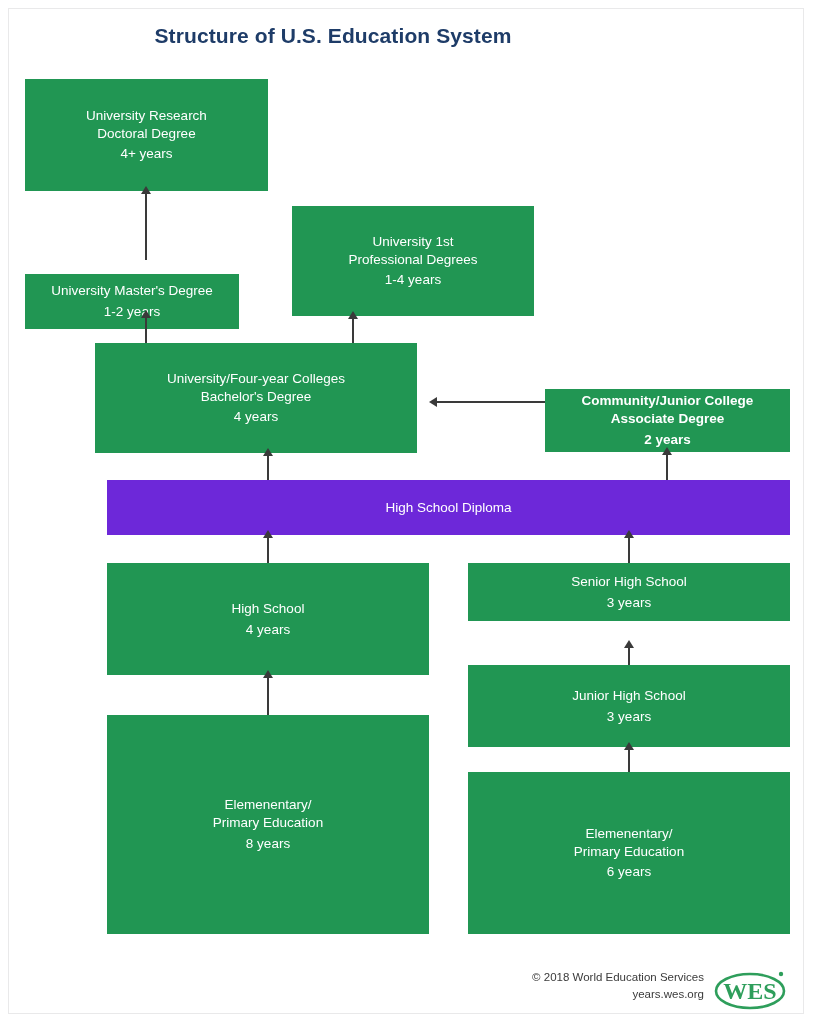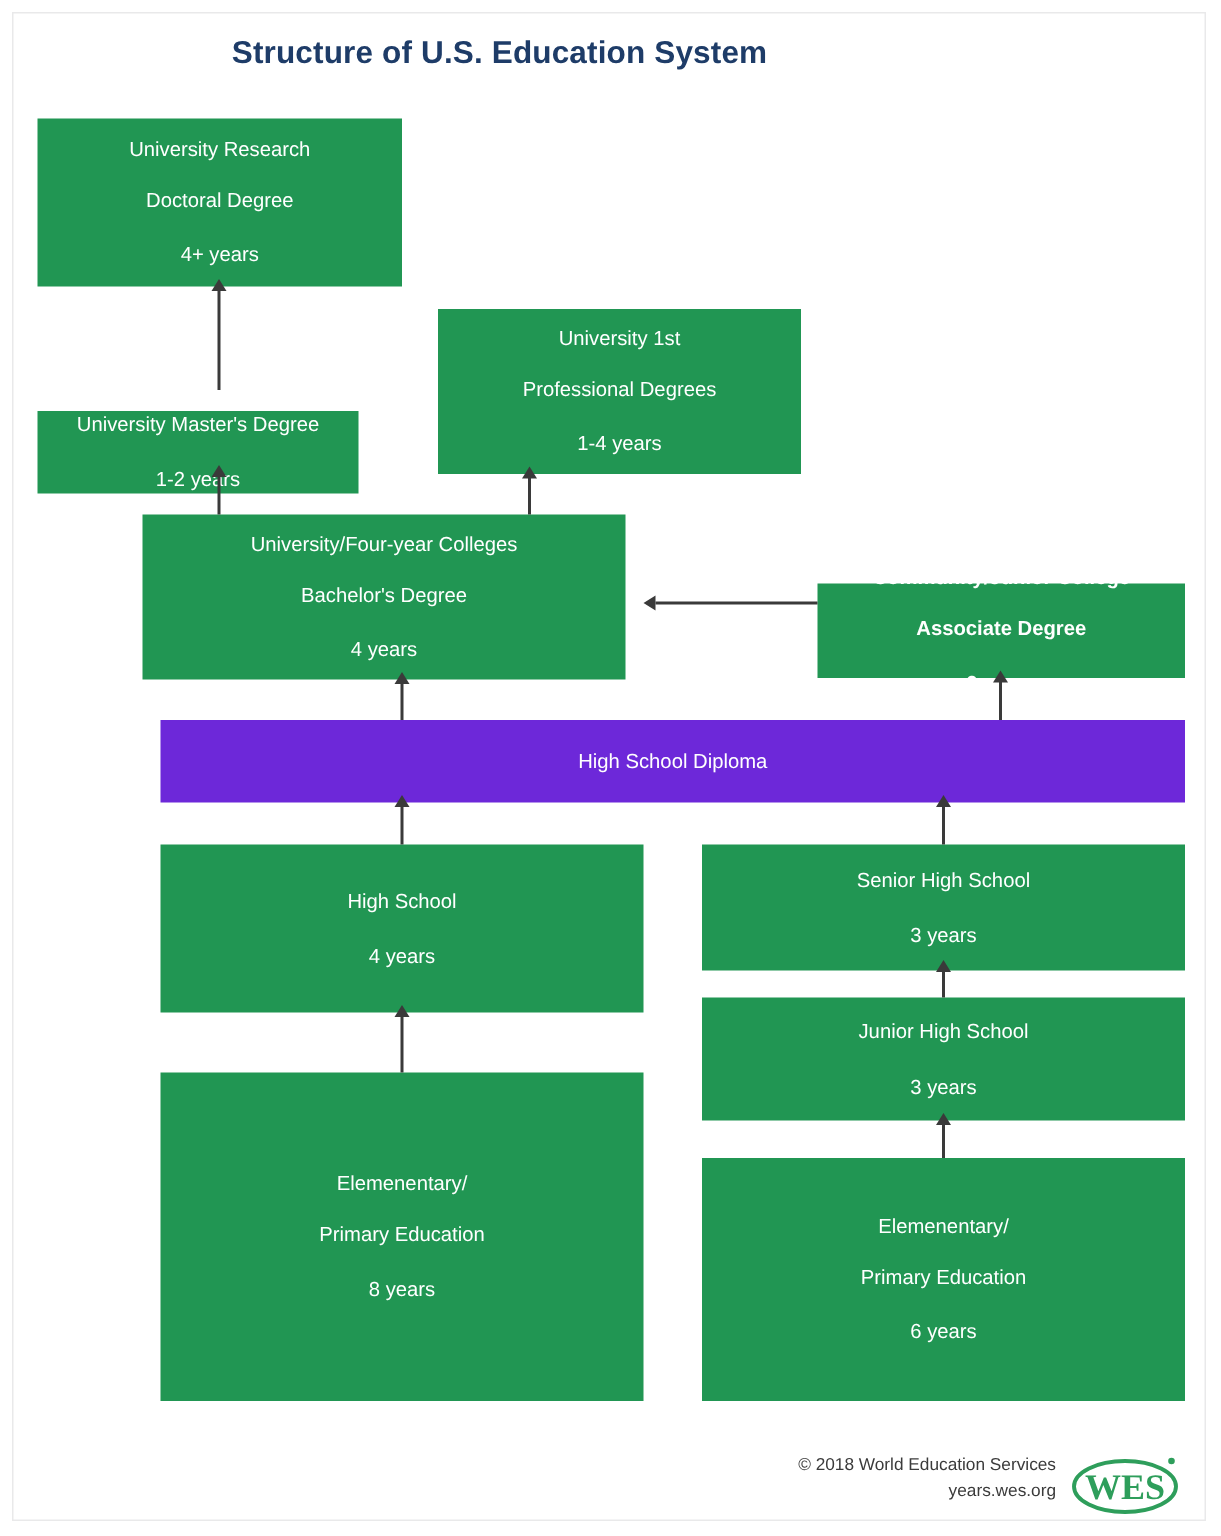--- a/index.html
+++ b/index.html
@@ -45,21 +45,21 @@
     box-sizing: border-box;
     display: flex;
     flex-direction: column;
     align-items: center;
     justify-content: center;
     color: #ffffff;
     text-align: center;
     line-height: 1.32;
     font-size: 13.5px;
   }
-  .node.green { background: #219653; gap: 16px; }
+  .node.green { background: #219653; }
   .node.navy  { background: #6d28d9; }
   .node .ln { display: block; white-space: pre; }
   .node .yrs { margin-top: 3px; }
 
   
   .conn {
     position: absolute;
     background: #3a3a3a;
   }
   .conn.v { width: 2px; }
@@ -146,21 +146,21 @@
 
   <div class="node navy" style="left:107px; top:480px; width:683px; height:55px;">
     <span class="ln">High School Diploma</span>
   </div>
 
   <div class="node green" style="left:107px; top:563px; width:322px; height:112px;">
     <span class="ln">High School</span>
     <span class="ln yrs">4 years</span>
   </div>
 
-  <div class="node green" style="left:468px; top:563px; width:322px; height:84px;">
+  <div class="node green" style="left:468px; top:563px; width:322px; height:58px;">
     <span class="ln">Senior High School</span>
     <span class="ln yrs">3 years</span>
   </div>
 
   <div class="node green" style="left:468px; top:665px; width:322px; height:82px;">
     <span class="ln">Junior High School</span>
     <span class="ln yrs">3 years</span>
   </div>
 
   <div class="node green" style="left:107px; top:715px; width:322px; height:219px;">

